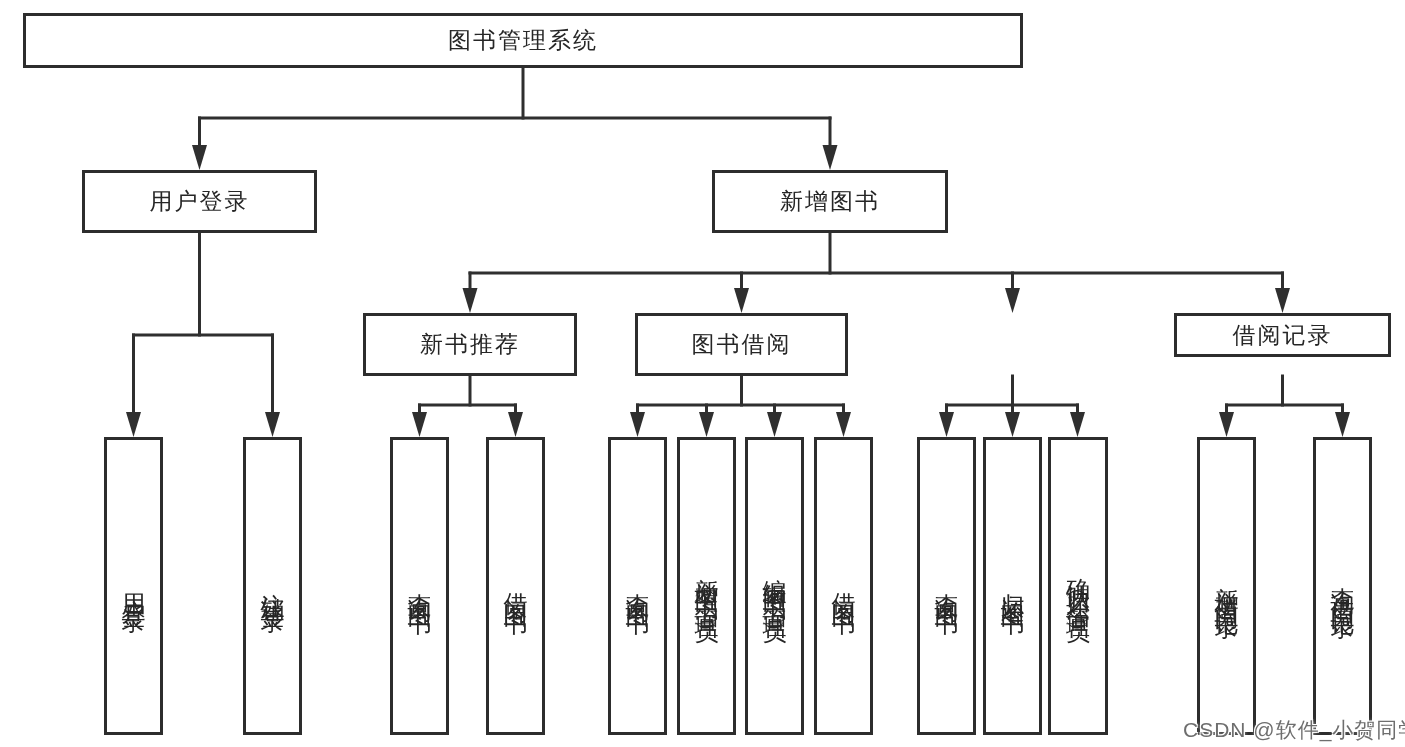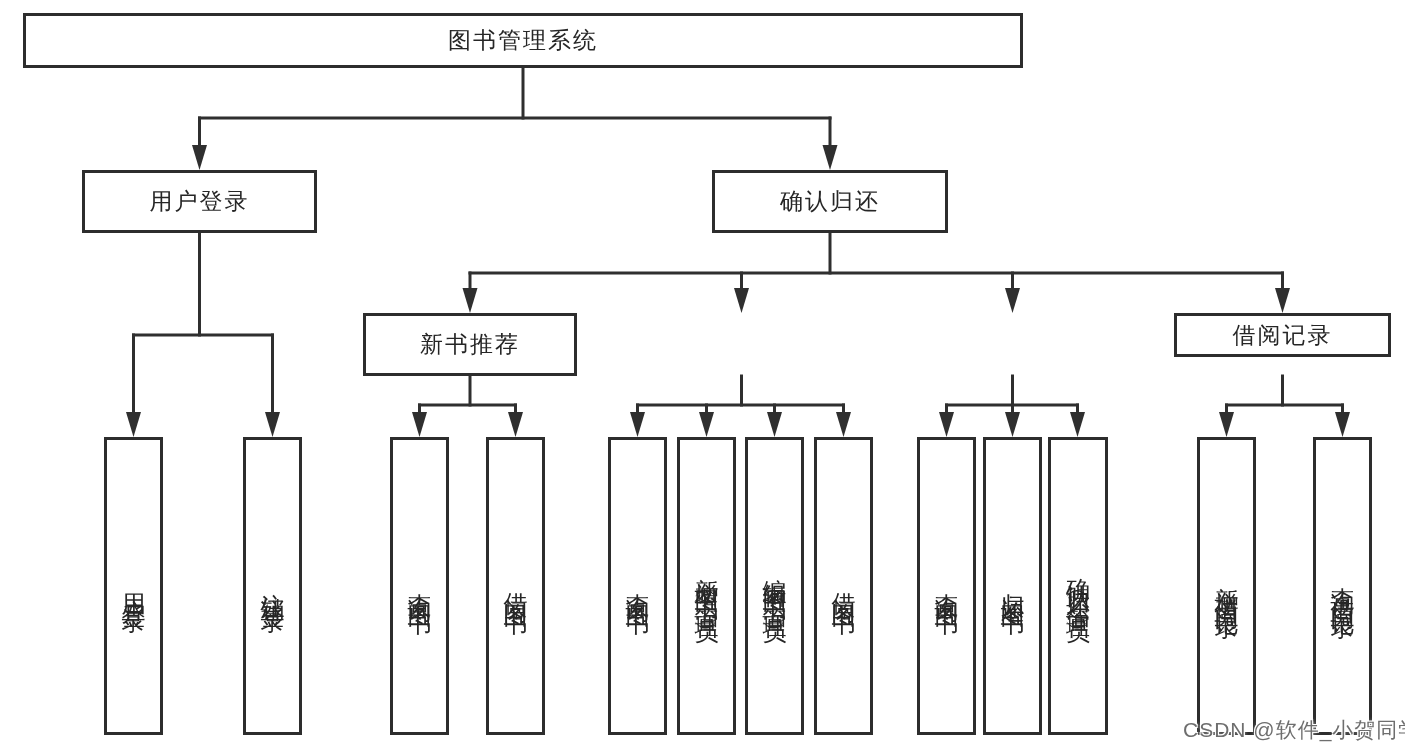--- a/index.html
+++ b/index.html
@@ -134,26 +134,29 @@
   </svg>
 
   <div class="node h" style="left:23px; top:13px; width:1000px; height:55px;">
     <span>图书管理系统</span>
   </div>
 
   <div class="node h" style="left:82px; top:170px; width:235px; height:63px;">
     <span>用户登录</span>
   </div>
   <div class="node h" style="left:712px; top:170px; width:236px; height:63px;">
-    <span>确认归还</span>
+    <span>新增图书</span>
   </div>
 
   <div class="node h" style="left:363px; top:313px; width:214px; height:63px;">
     <span>新书推荐</span>
   </div>
+  <div class="node h" style="left:635px; top:313px; width:213px; height:63px;">
+    <span>图书借阅</span>
+  </div>
   <div class="node h" style="left:1174px; top:313px; width:217px; height:44px;">
     <span>借阅记录</span>
   </div>
 
   <div class="node v" style="left:104px; top:437px; width:59px; height:298px;">
     <span>用户登录</span>
   </div>
   <div class="node v" style="left:243px; top:437px; width:59px; height:298px;">
     <span>注销登录</span>
   </div>

